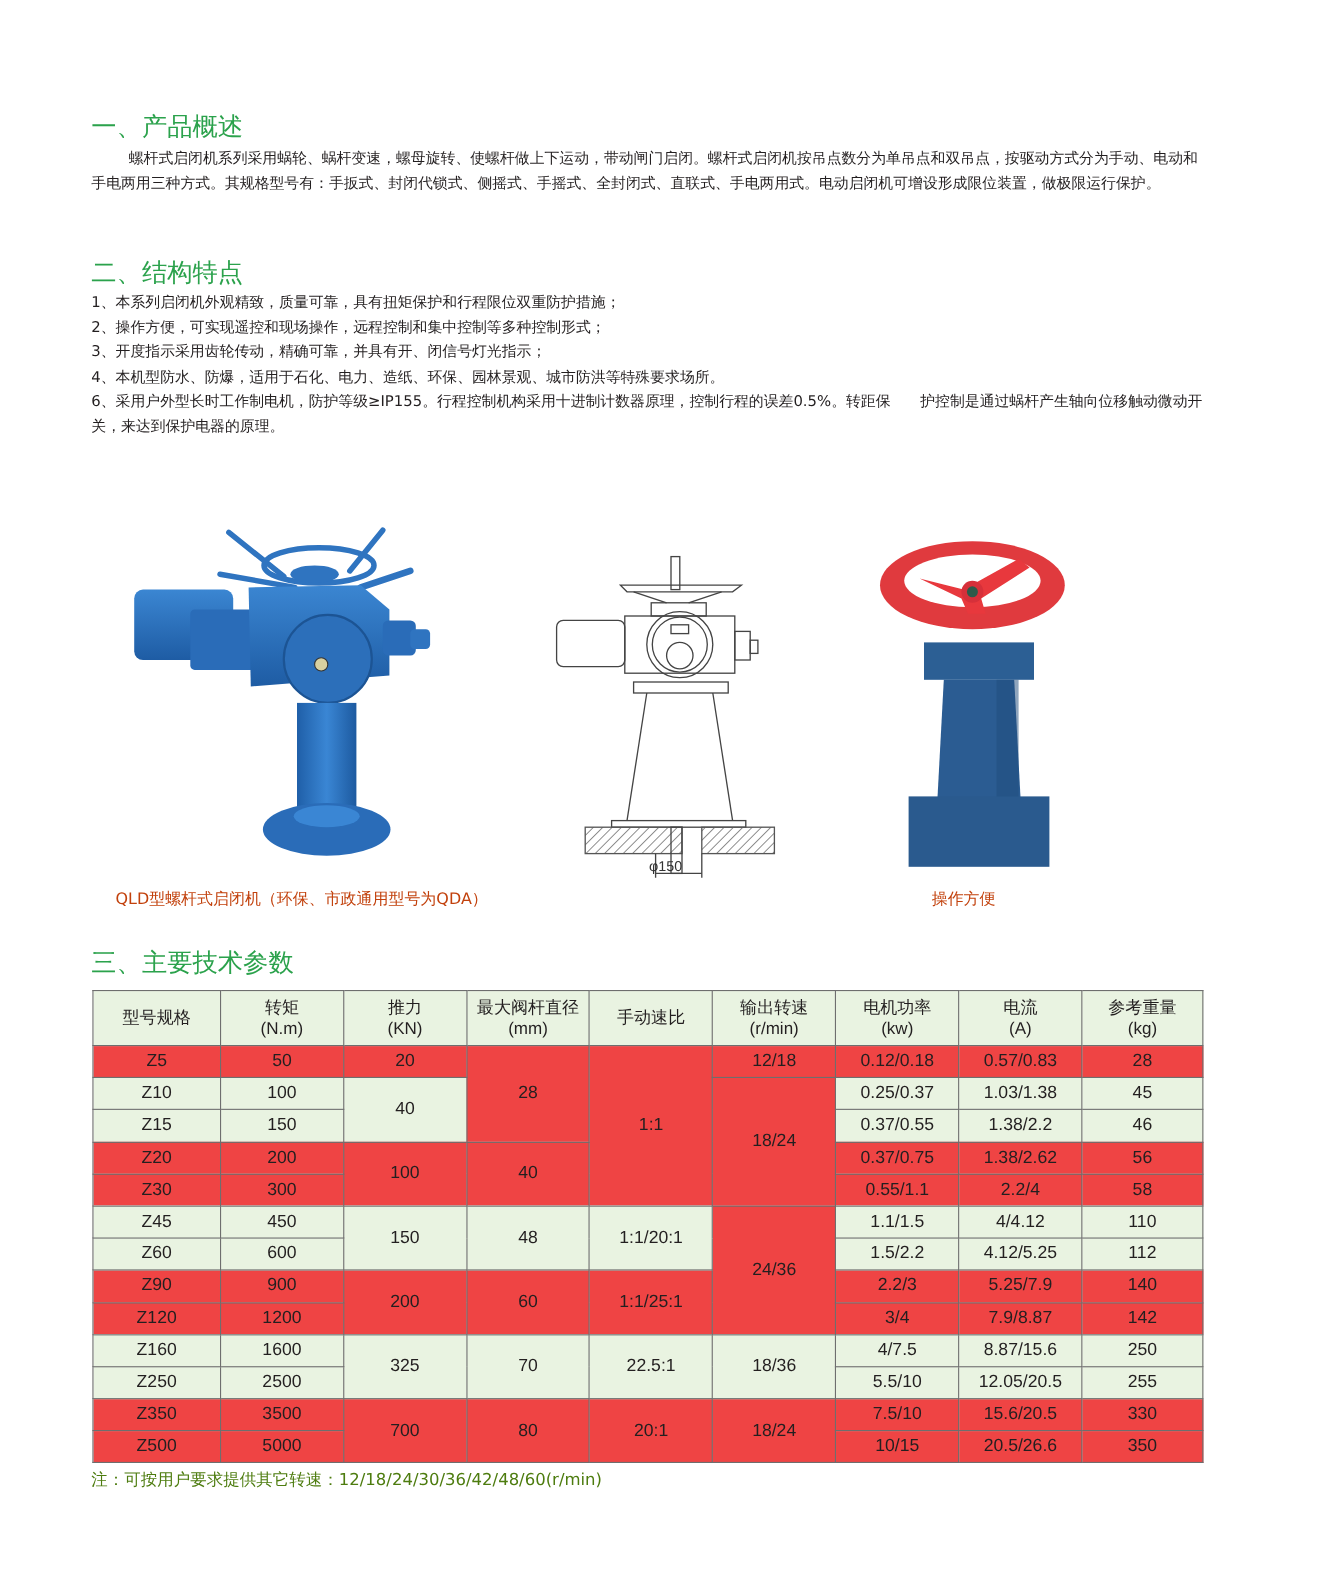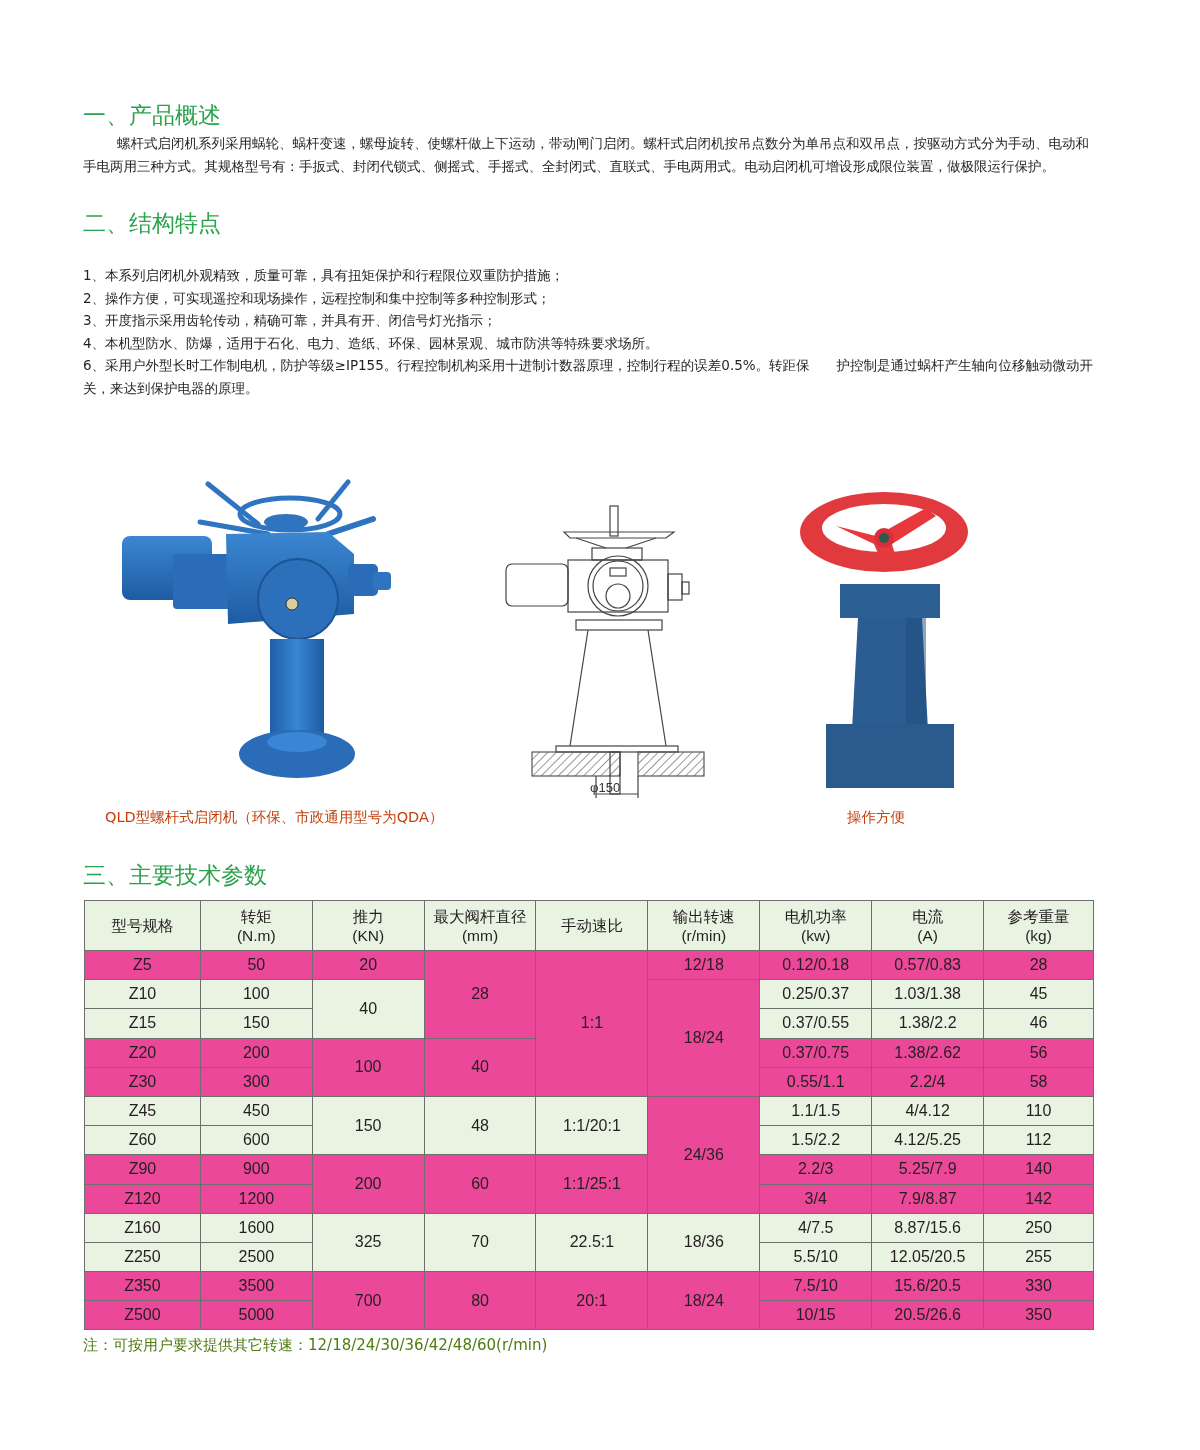--- a/index.html
+++ b/index.html
@@ -9,34 +9,34 @@
   .para { position: absolute; left: 83px; width: 1012px; font-size: 13.5px; line-height: 22.6px; color: #231f20; }
   .para p { margin: 0; }
   .indent { text-indent: 34px; }
   .figure { position: absolute; }
   .caption { position: absolute; font-size: 14.5px; color: #c2410c; }
   table.spec { position: absolute; left: 84px; top: 900px; width: 1010px; border-collapse: collapse; font-family: "Liberation Sans", "DejaVu Sans", sans-serif; font-size: 16px; color: #231f20; }
   table.spec th, table.spec td { border: 1px solid #6e6e6e; text-align: center; vertical-align: middle; font-weight: normal; padding: 0; }
   table.spec th { height: 50px; background: #e9f3e1; line-height: 19px; font-size: 15.5px; }
   table.spec td { height: 29.2px; }
   .g { background: #e9f3e1; }
-  .w { background: #ec4899; }
+  .w { background: #ef4444; }
   .note { position: absolute; left: 83px; top: 1336px; font-size: 15px; color: #4d7c0f; }
 </style>
 </head>
 <body>
 
 <div class="page">
 
   <h2 class="section-title" style="top:100px;">一、产品概述</h2>
-  <div class="para indent" style="top:133px;font-family:Liberation Serif, serif;">
+  <div class="para indent" style="top:133px;">
     <p>螺杆式启闭机系列采用蜗轮、蜗杆变速，螺母旋转、使螺杆做上下运动，带动闸门启闭。螺杆式启闭机按吊点数分为单吊点和双吊点，按驱动方式分为手动、电动和手电两用三种方式。其规格型号有：手扳式、封闭代锁式、侧摇式、手摇式、全封闭式、直联式、手电两用式。电动启闭机可增设形成限位装置，做极限运行保护。</p>
   </div>
 
-  <h2 class="section-title" style="top:208px;">二、结构特点</h2>
+  <h2 class="section-title" style="top:232px;">二、结构特点</h2>
   <div class="para" style="top:264px;">
     <p>1、本系列启闭机外观精致，质量可靠，具有扭矩保护和行程限位双重防护措施；</p>
     <p>2、操作方便，可实现遥控和现场操作，远程控制和集中控制等多种控制形式；</p>
     <p>3、开度指示采用齿轮传动，精确可靠，并具有开、闭信号灯光指示；</p>
     <p>4、本机型防水、防爆，适用于石化、电力、造纸、环保、园林景观、城市防洪等特殊要求场所。</p>
     <p>6、采用户外型长时工作制电机，防护等级≥IP155。行程控制机构采用十进制计数器原理，控制行程的误差0.5%。转距保　　护控制是通过蜗杆产生轴向位移触动微动开关，来达到保护电器的原理。</p>
   </div>
 
   <div class="figure" style="left:118px; top:474px; width:290px; height:310px;">
     <svg width="290" height="310" viewBox="0 0 290 310">

